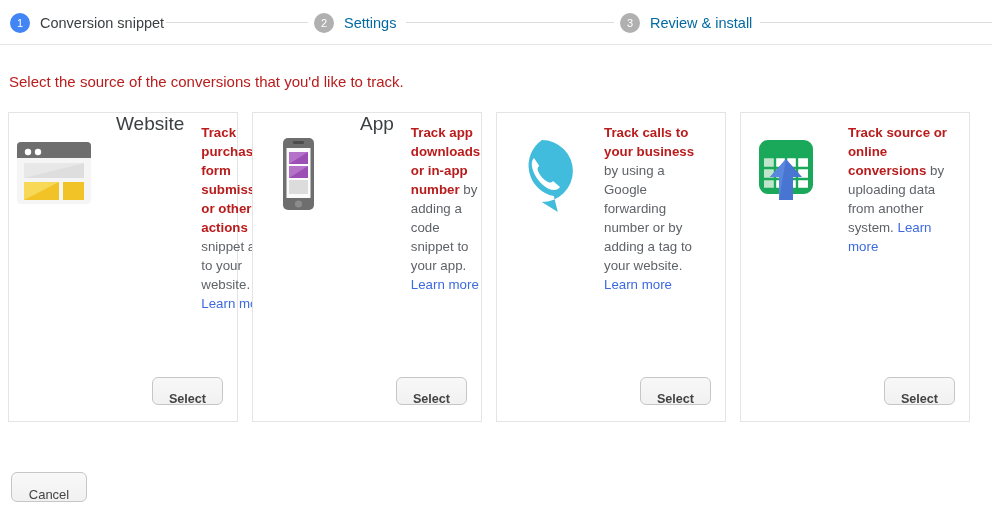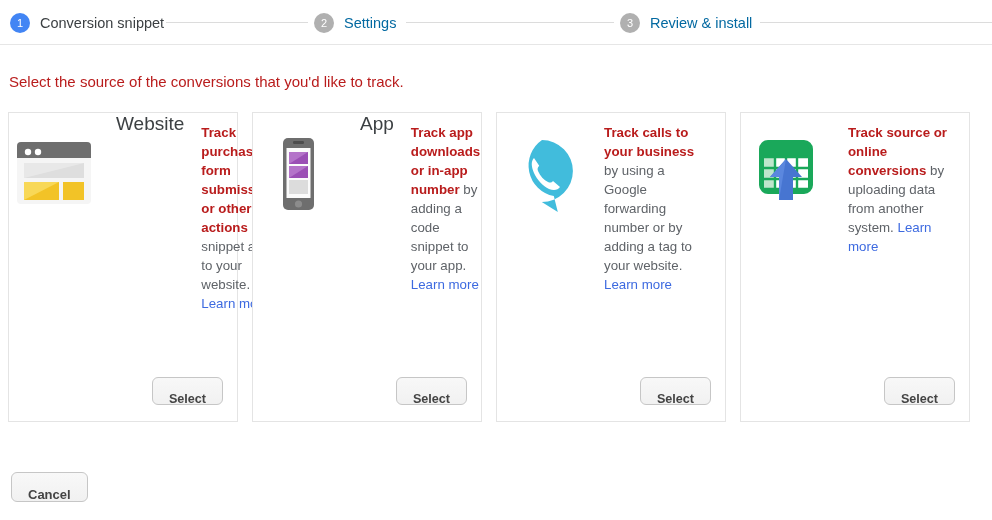--- a/index.html
+++ b/index.html
@@ -127,21 +127,21 @@
     border: 1px solid #c6c6c6;
     border-radius: 6px;
     padding: 8px 16px;
     height: 28px;
     line-height: 26px;
     cursor: pointer;
     box-sizing: border-box;
   }
   .btn-select { font-weight: bold; min-width: 70px; }
   .btn-cancel {
-    font-weight: bold;
+    font-weight: normal;
     min-width: 76px;
     font-size: 13px;
     height: 30px;
     line-height: 28px;
   }
 
   
   .footer {
     margin: 50px 0 0 11px;
   }

